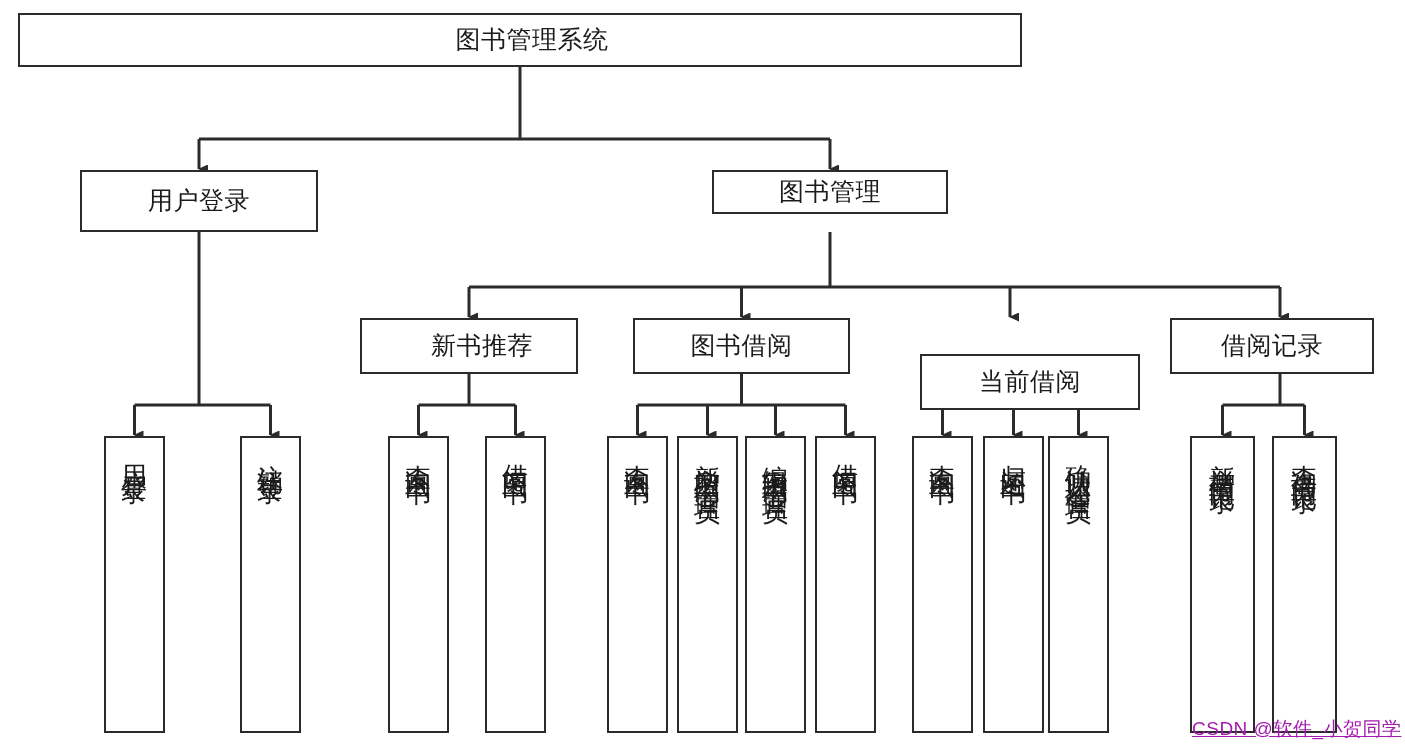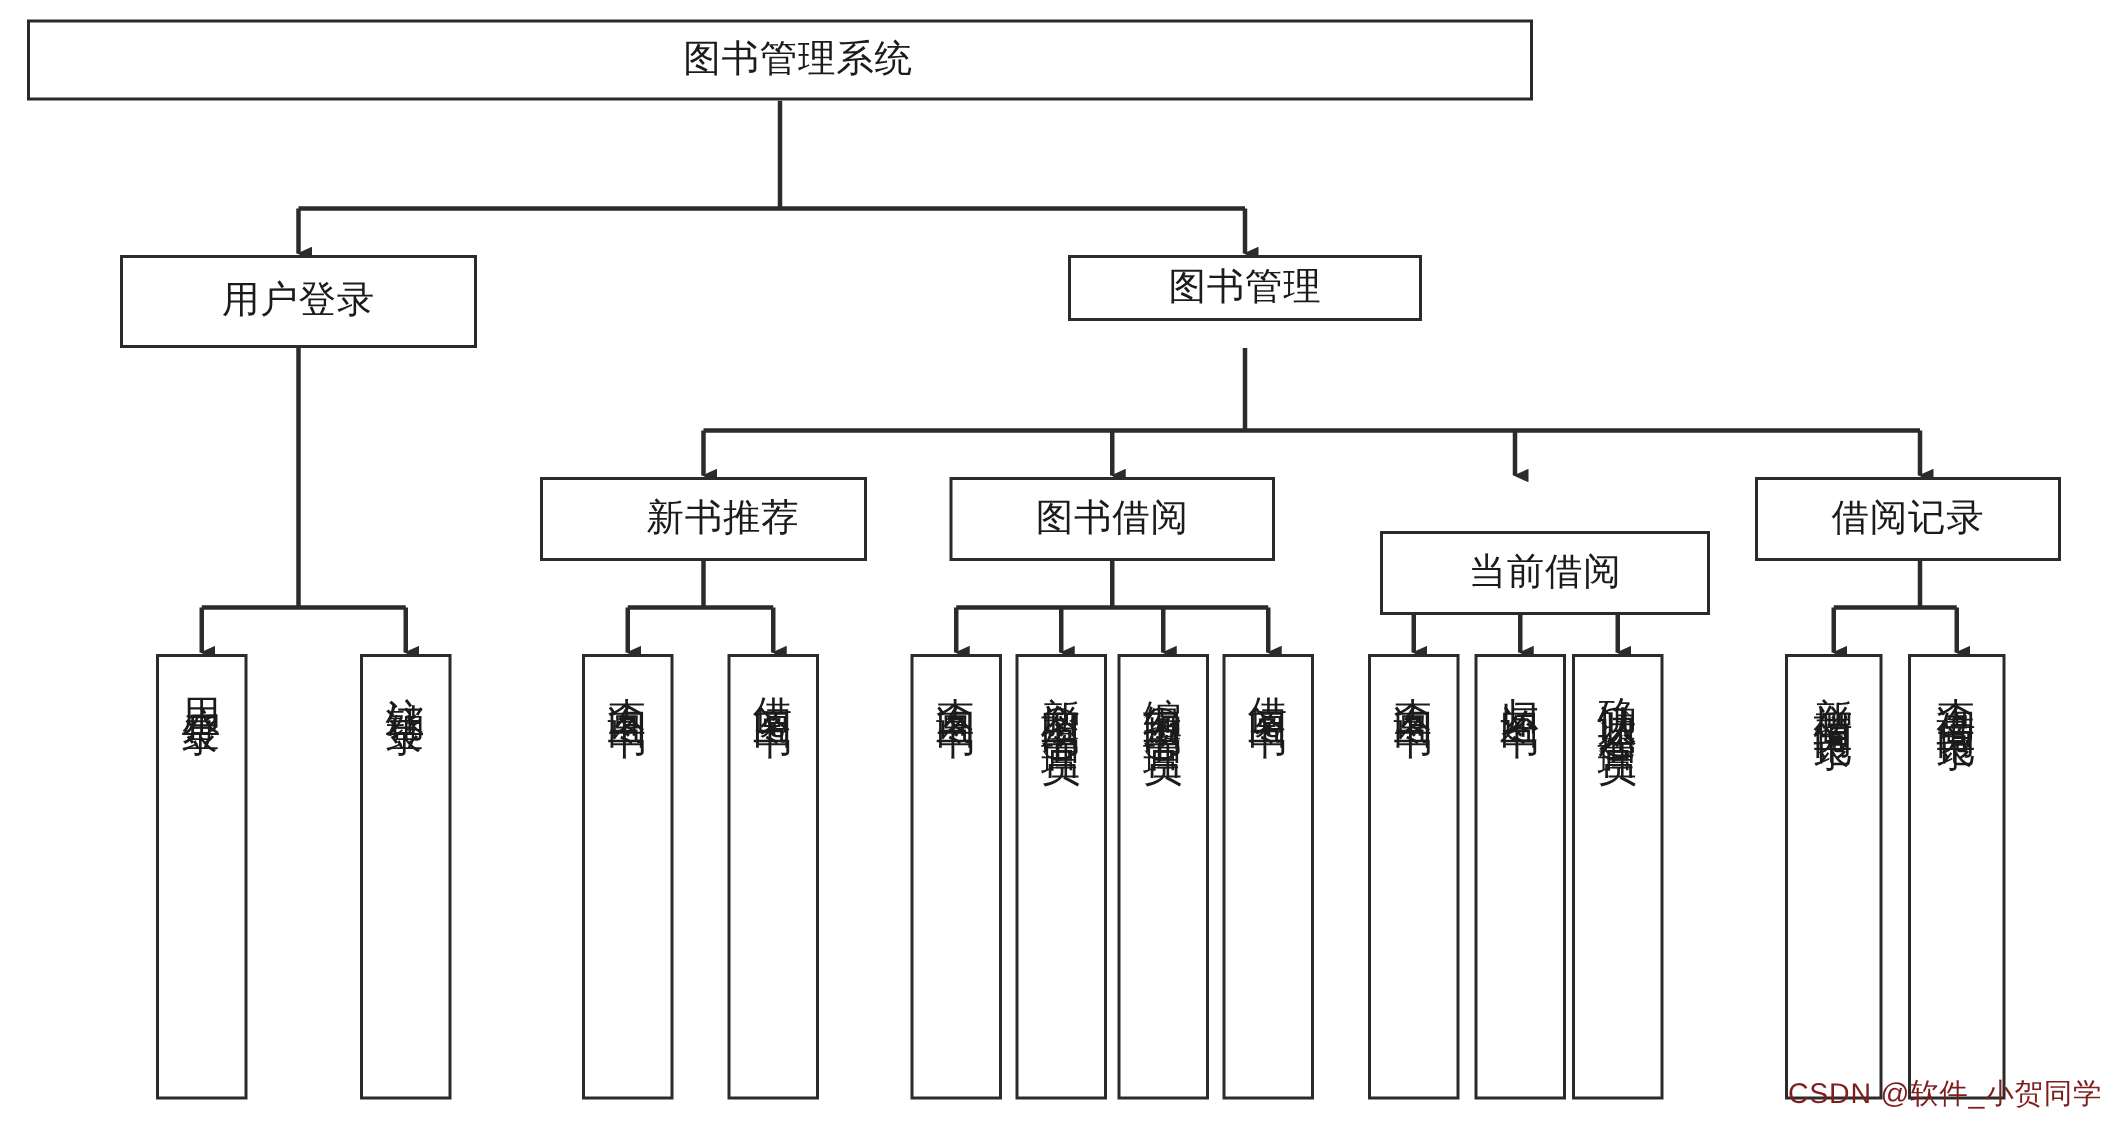--- a/index.html
+++ b/index.html
@@ -53,24 +53,25 @@
     writing-mode: vertical-rl;
     text-orientation: upright;
     font-size: 26px;
     letter-spacing: 5px;
     line-height: 1;
     white-space: nowrap;
   }
   .watermark {
     position: absolute;
     font-size: 19px;
-    color: #7f1d1d;
+    color: #a21caf;
     letter-spacing: 0.5px;
     white-space: nowrap;
     user-select: none;
+    text-decoration: underline;
   }
 </style>
 </head>
 <body>
 
 <div id="canvas">
 
   <svg class="edges" viewBox="0 0 1405 747">
     <defs>
       <marker id="arrowhead" markerWidth="9" markerHeight="10" refX="4.5" refY="9" orient="auto" markerUnits="userSpaceOnUse">

